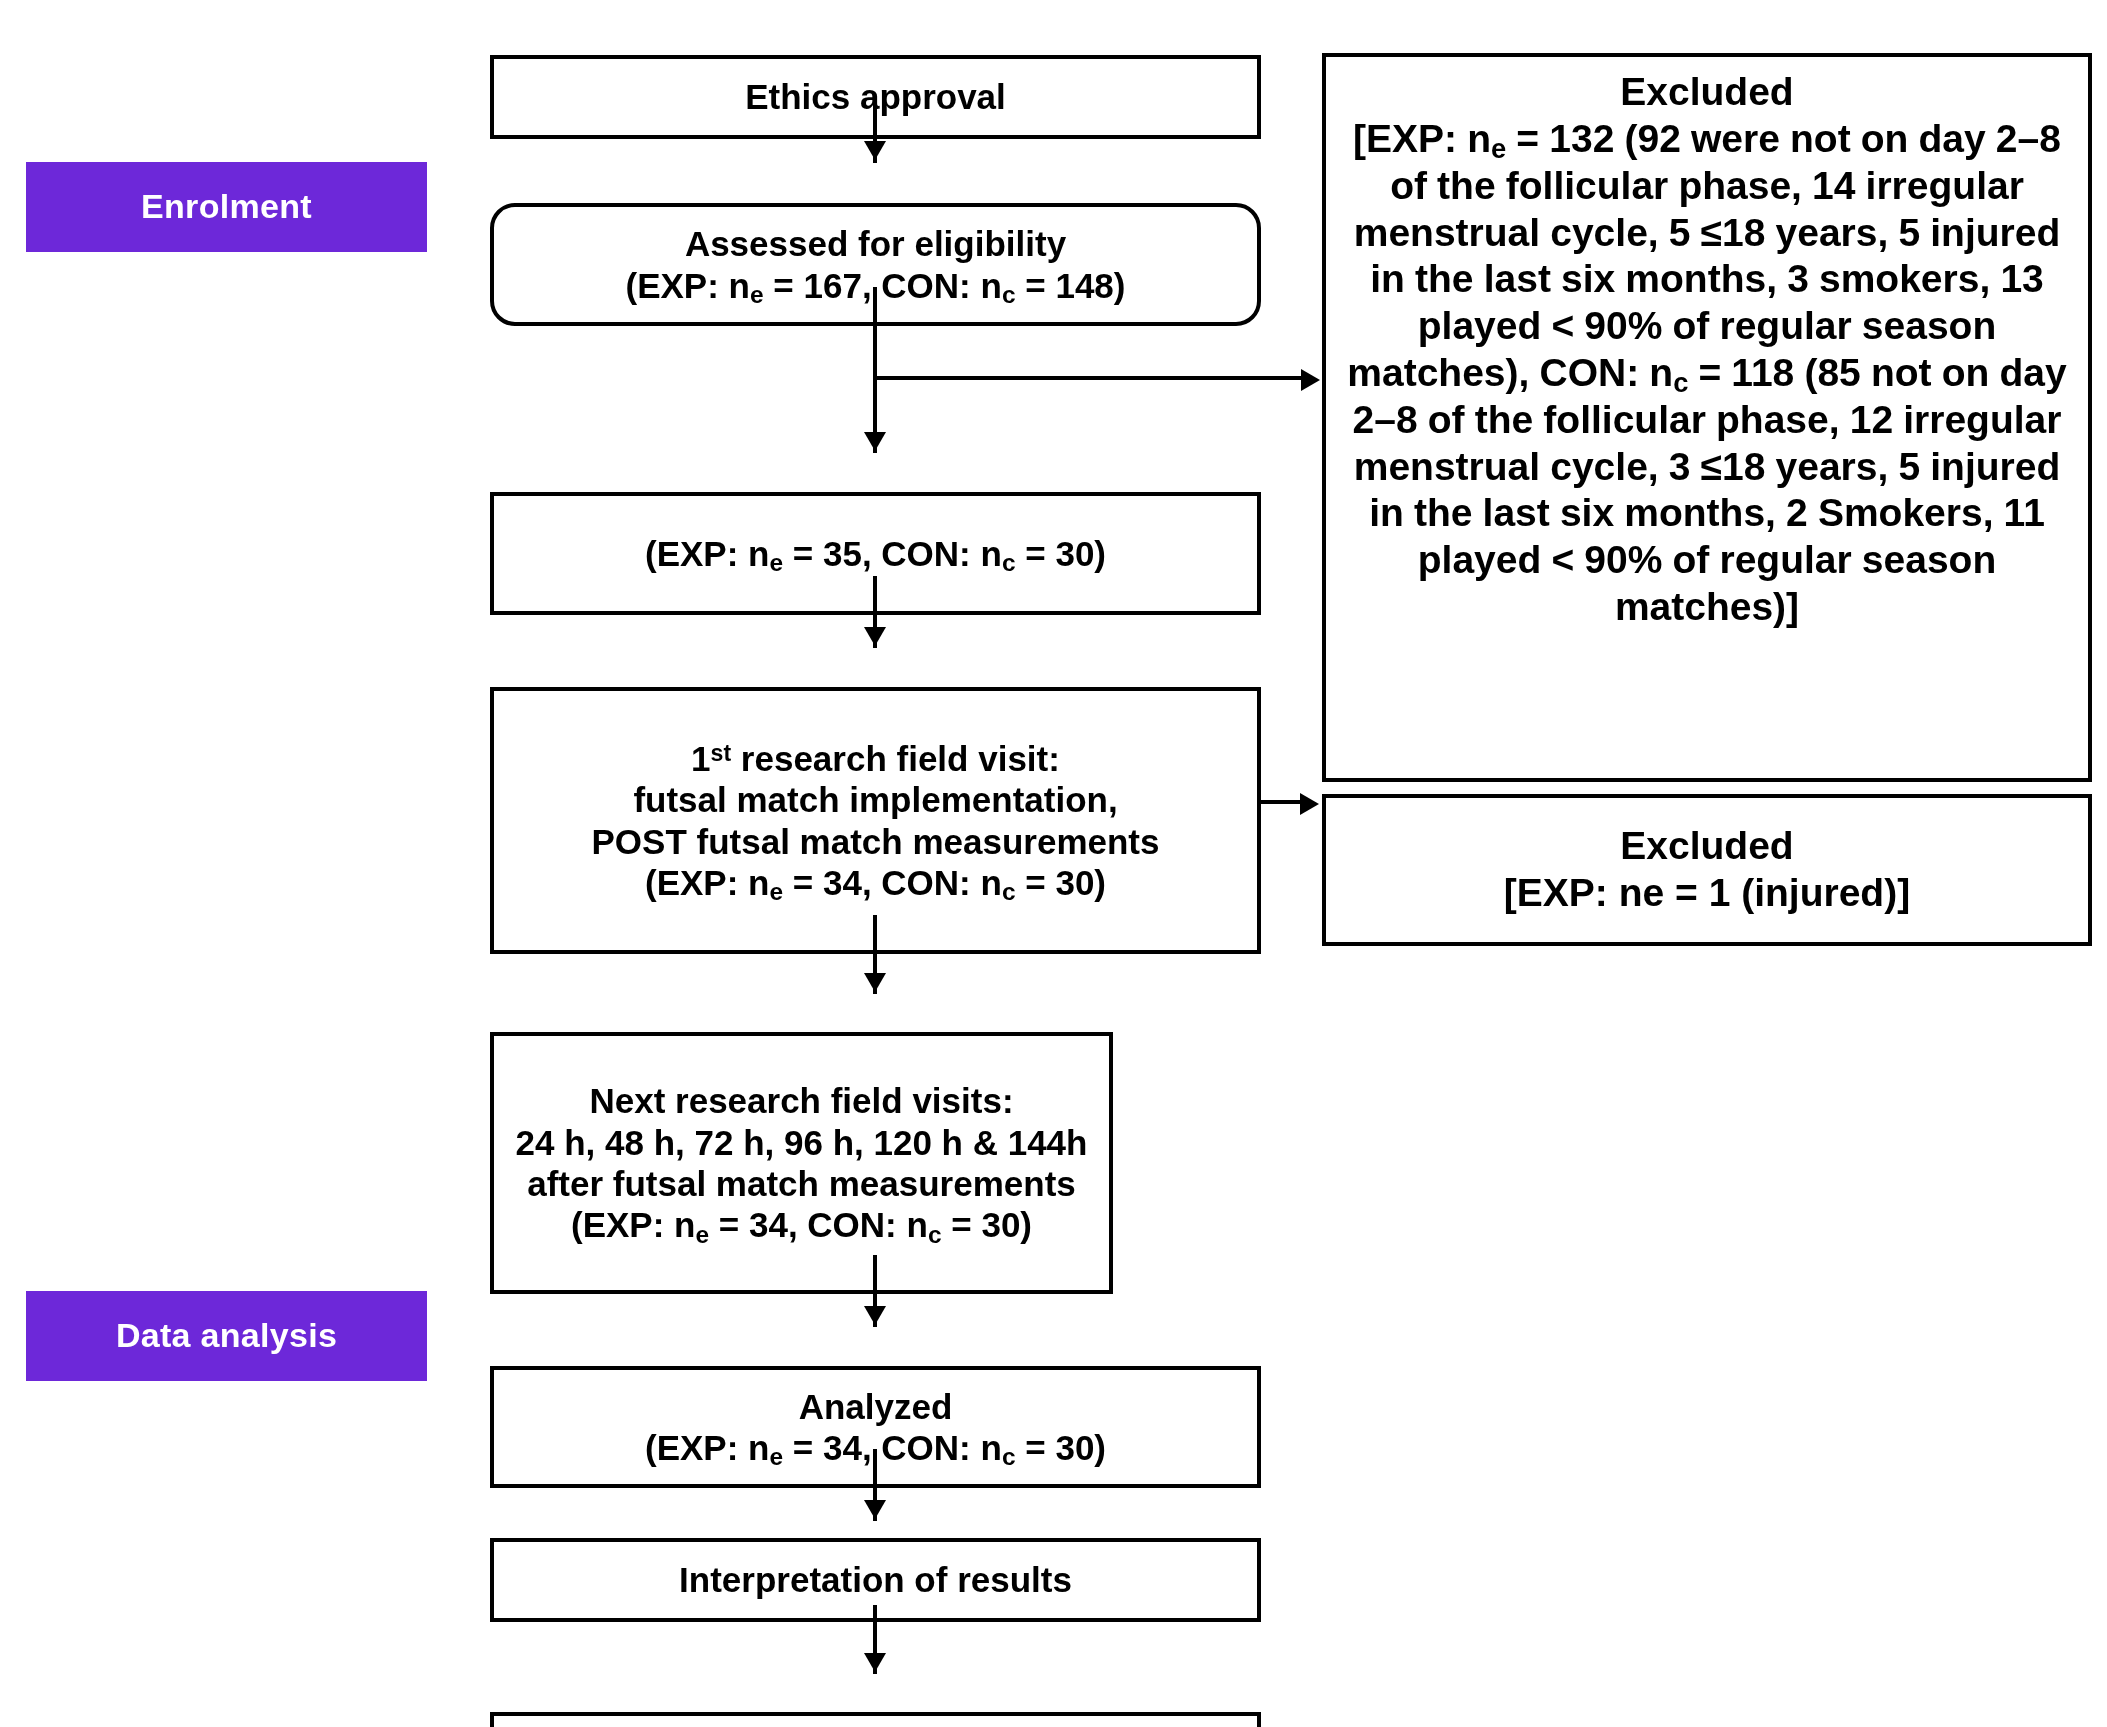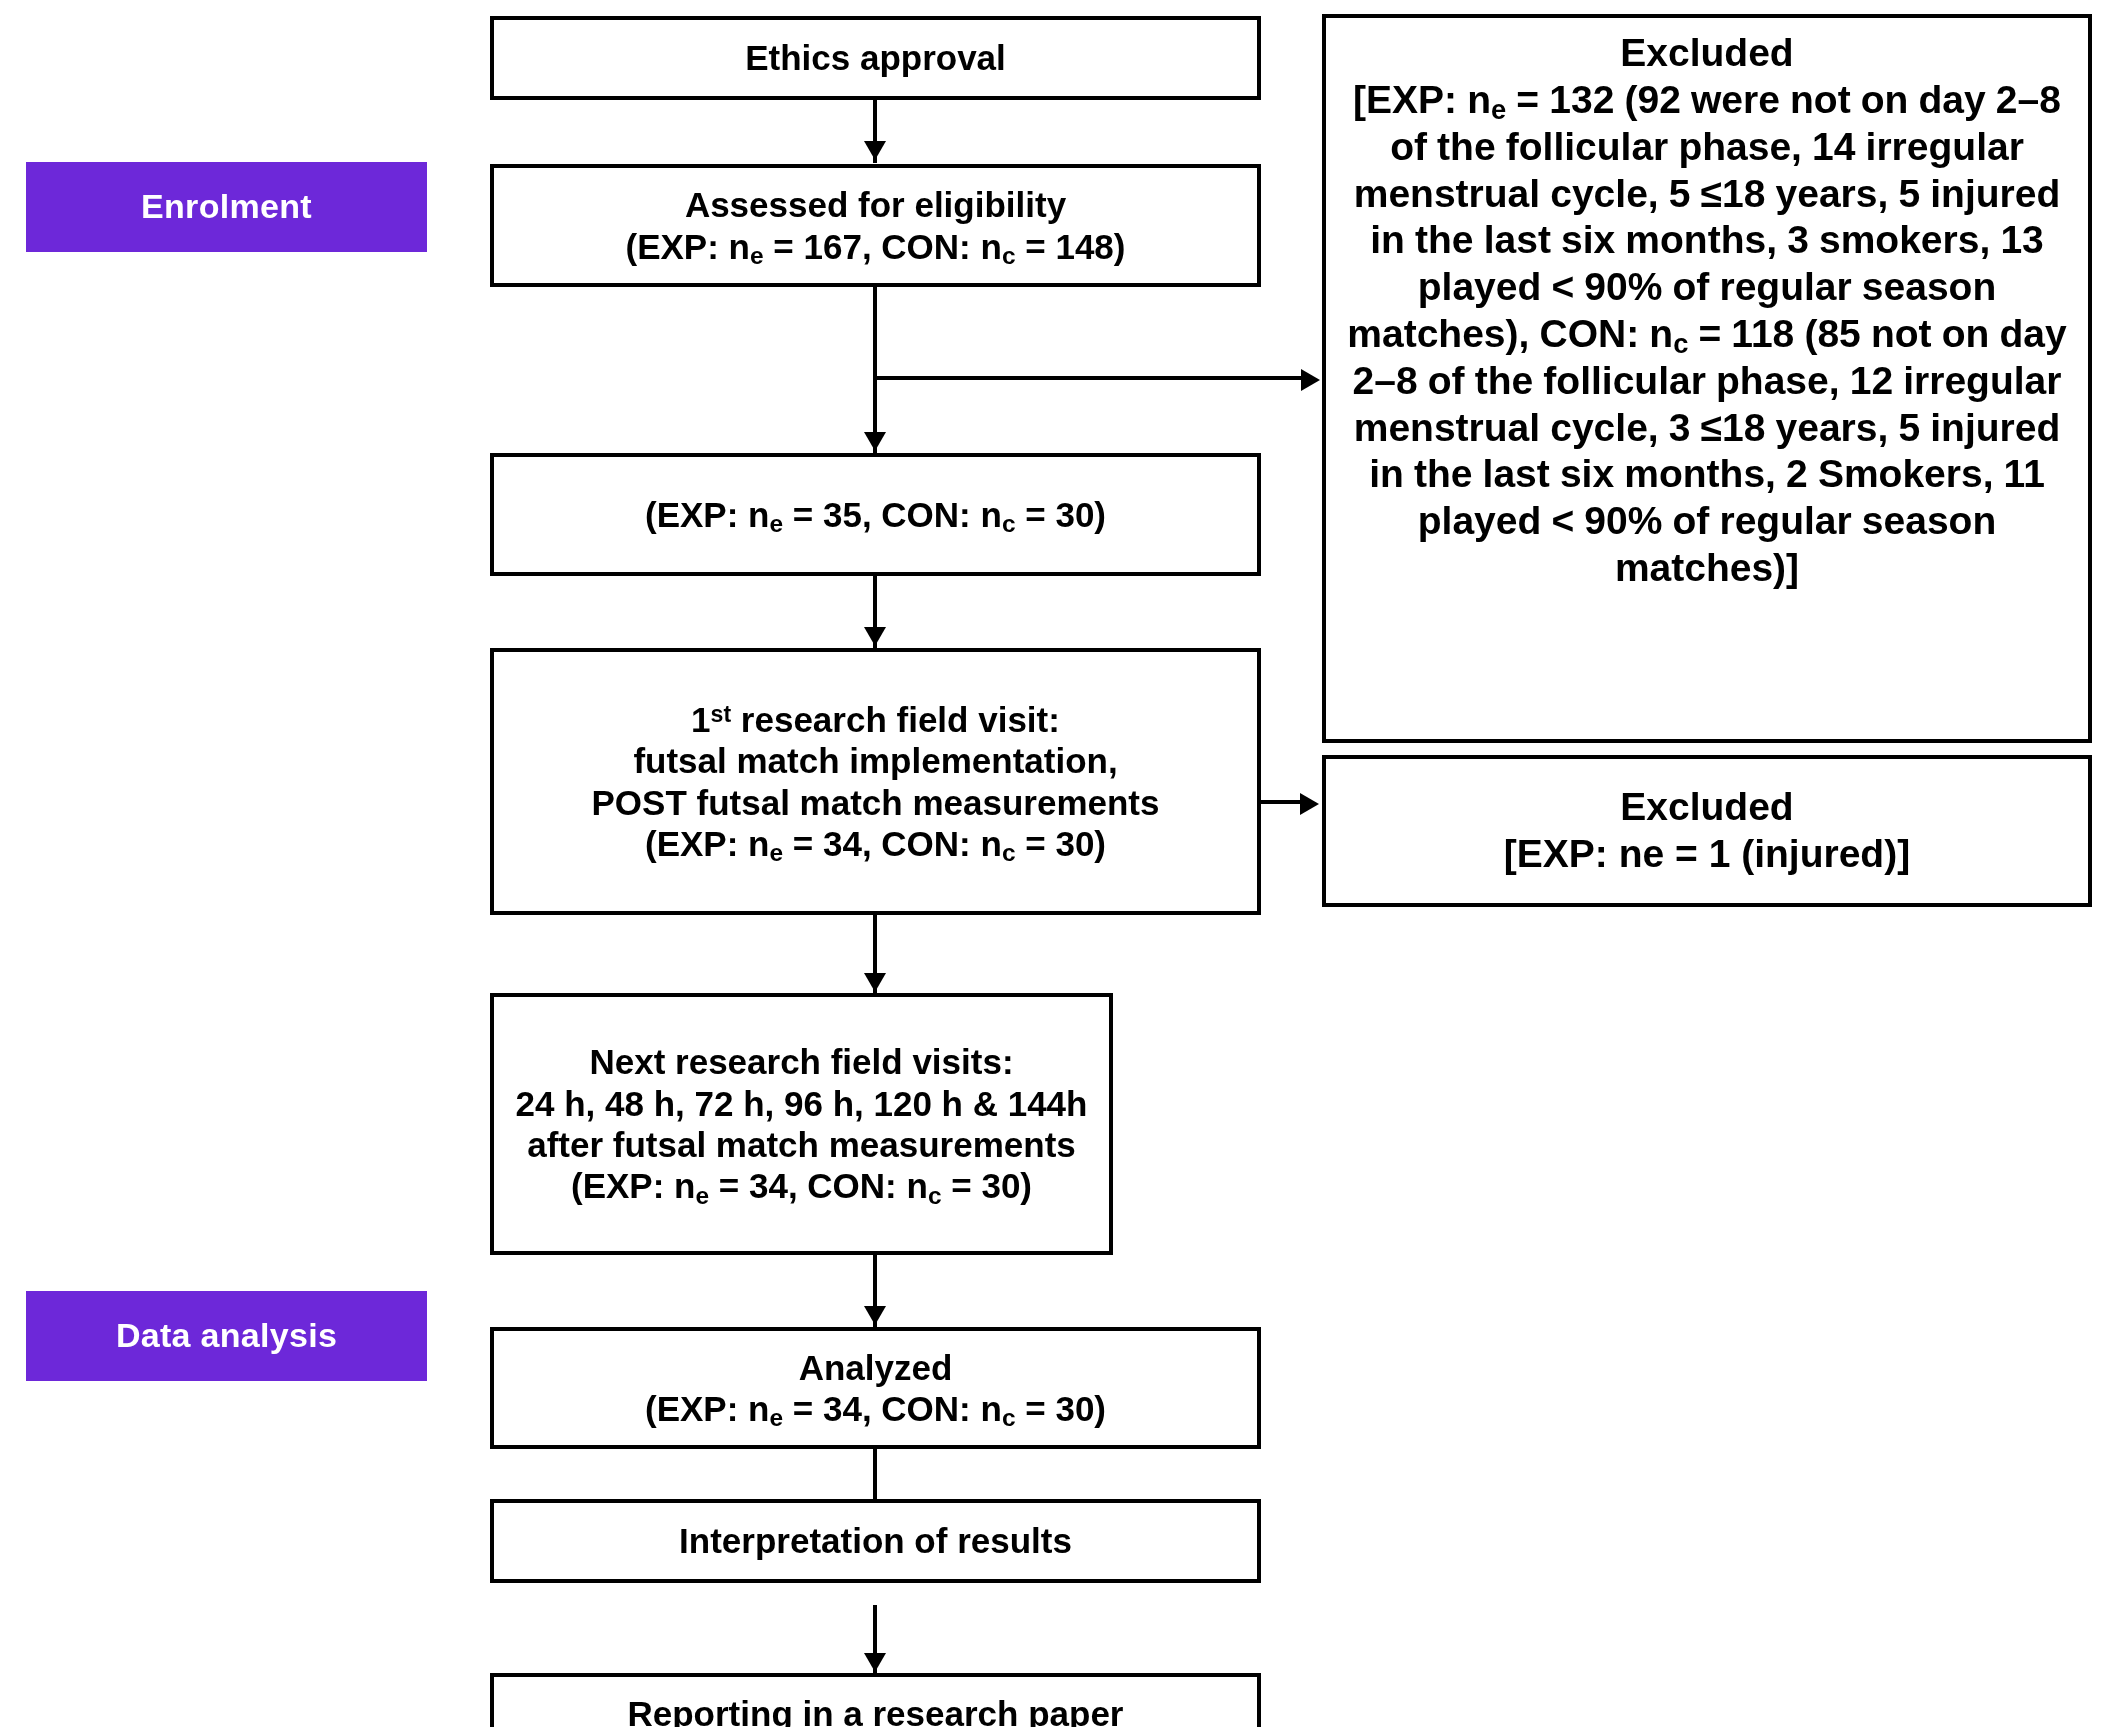--- a/index.html
+++ b/index.html
@@ -44,20 +44,21 @@
     display: flex;
     flex-direction: column;
     align-items: center;
     justify-content: center;
     text-align: center;
     color: #000000;
     font-weight: bold;
     font-size: 35px;
     line-height: 1.18;
     padding: 3.9px 9.2px;
+    margin-top: 39px;
   }
   .flow-box .line { display: block; white-space: nowrap; }
   .flow-box.wrap .line { white-space: normal; }
 
   .excluded-box {
     font-size: 39px;
     line-height: 1.20;
     padding: 5.2px 14.4px;
   }
   .excluded-box .body {
@@ -121,21 +122,21 @@
     <span>Data analysis</span>
   </div>
 
   <div class="flow-box" style="left:490px; top:15.7px; width:771px; height:84px;">
     <span class="line">Ethics approval</span>
   </div>
 
   <div class="vline" style="left:873px; top:99px; height:64px;"></div>
   <div class="arrow-down" style="left:864px; top:141px;"></div>
 
-  <div class="flow-box" style="left:490px; top:164px; width:771px; height:123px;">
+  <div class="flow-box" style="left:490px; top:164px; width:771px; height:123px;border-radius:25px;">
     <span class="line">Assessed for eligibility</span>
     <span class="line"><span>(EXP: n</span><sub>e</sub><span> = 167, CON: n</span><sub>c</sub><span> = 148)</span></span>
   </div>
 
   <div class="vline" style="left:873px; top:287px; height:166px;"></div>
   <div class="arrow-down" style="left:864px; top:432px;"></div>
   <div class="hline" style="left:873px; top:376px; width:432px;"></div>
   <div class="arrow-right" style="left:1301px; top:369px;"></div>
 
   <div class="flow-box" style="left:490px; top:453px; width:771px; height:123px;">

